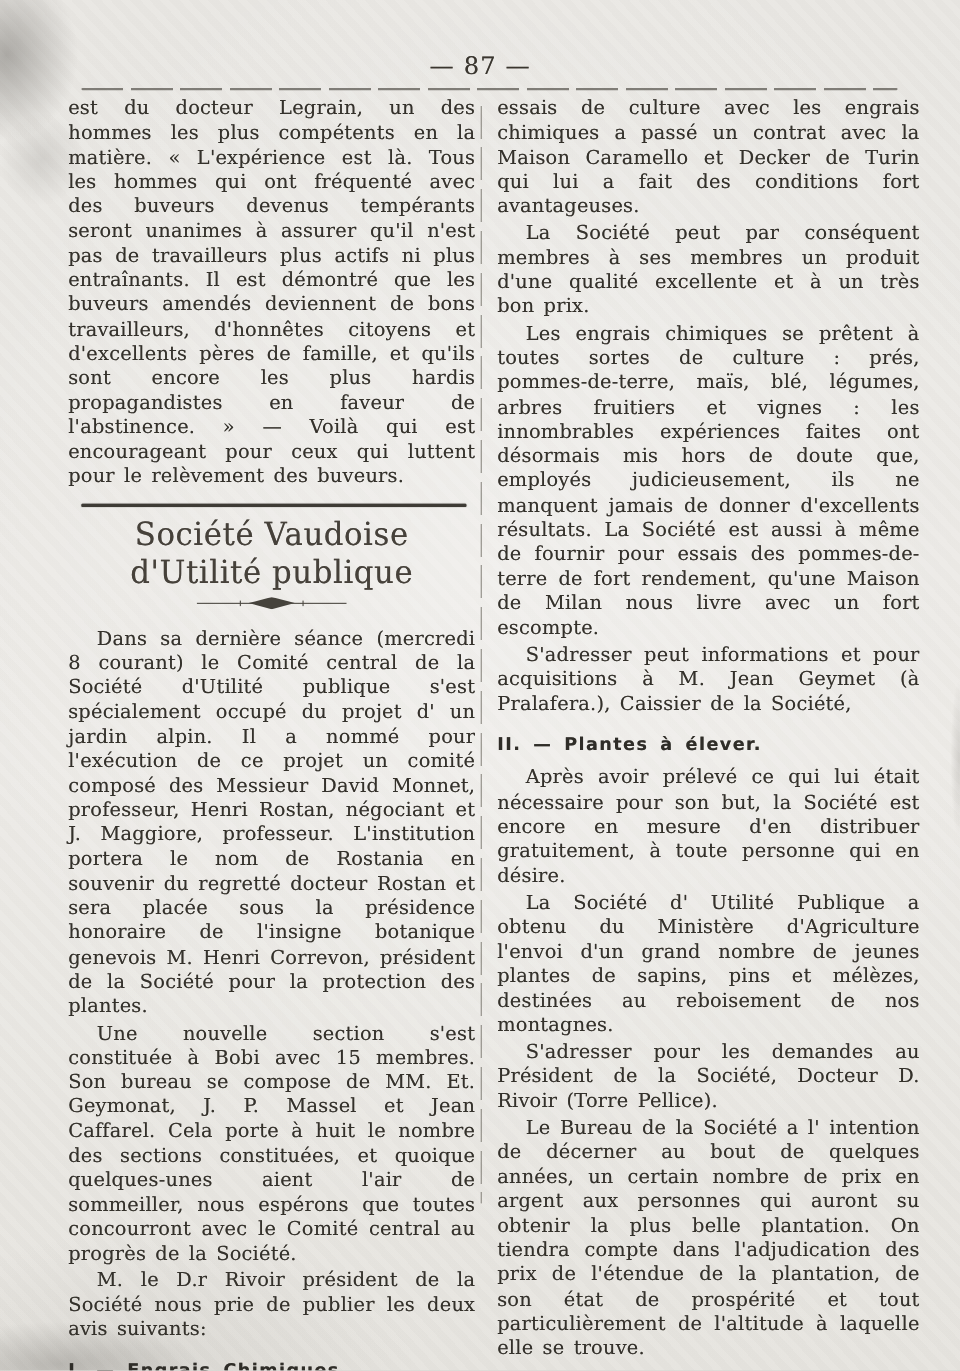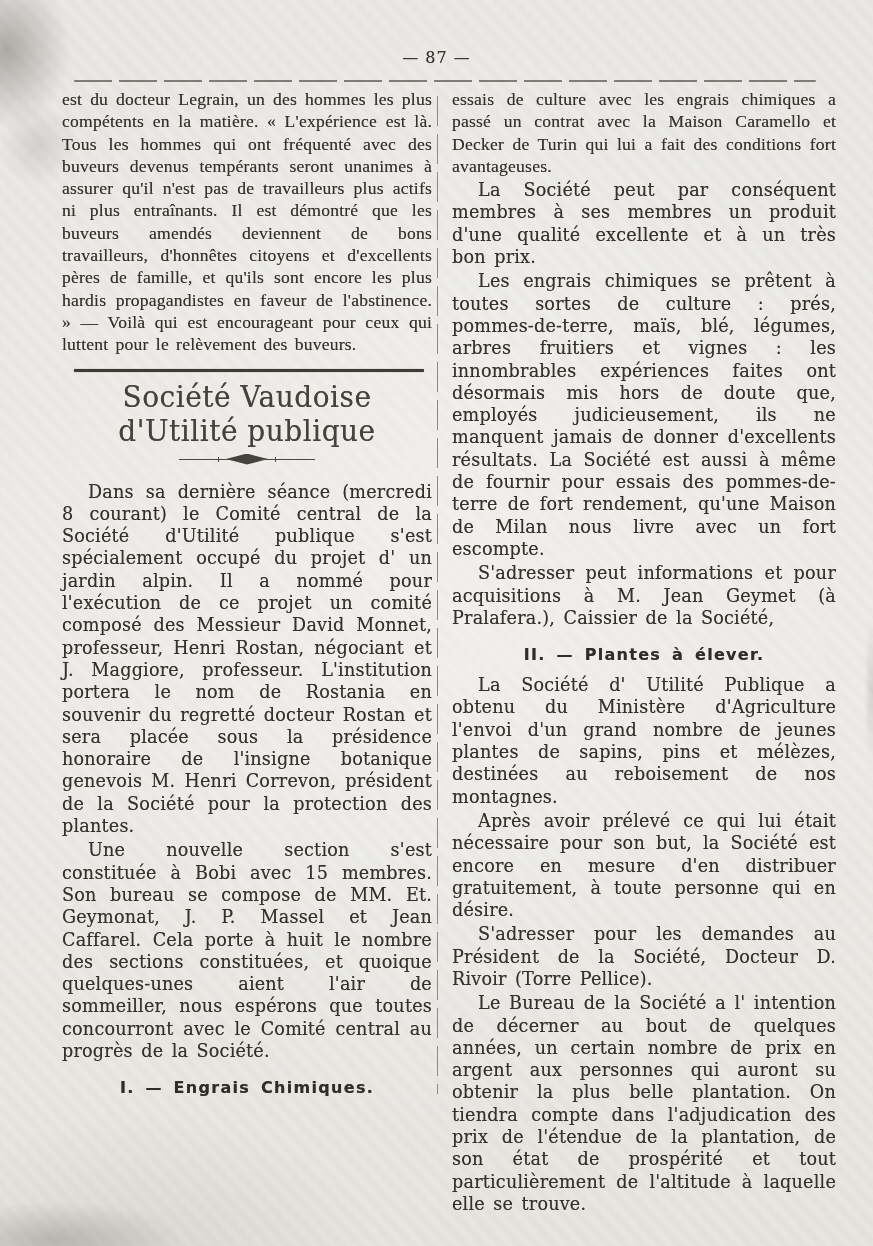--- a/index.html
+++ b/index.html
@@ -17,42 +17,42 @@
       radial-gradient(10px 90px at 872px 690px, rgba(95,92,86,0.18), rgba(95,92,86,0) 80%),
       radial-gradient(620px 760px at 52% 42%, rgba(255,255,255,0.28), rgba(255,255,255,0) 82%),
       repeating-linear-gradient(47deg, rgba(120,118,112,0.025) 0 7px, rgba(255,255,255,0.025) 7px 13px),
       linear-gradient(180deg,#e9e7e3 0%,#edebe7 55%,#e6e4df 100%);
     font-family:"DejaVu Serif", serif;
     color:#34312b;
     text-shadow:0 0 0.55px rgba(52,49,43,0.55);
   }
   .page-number{
     position:absolute;top:48px;left:0;width:100%;
-    text-align:center;font-size:16px;letter-spacing:1px;color:#3a362f;
+    text-align:center;font-size:22px;letter-spacing:1px;color:#3a362f;
   }
   .header-rule{
     position:absolute;top:80px;left:74px;width:742px;height:2px;
     background:repeating-linear-gradient(90deg,#56534c 0px,#56534c 38px,rgba(86,83,76,0) 38px,rgba(86,83,76,0) 45px);
     opacity:.72;border-radius:1px;
   }
   .col-divider{
     position:absolute;left:437px;top:96px;width:1px;height:998px;
     background:repeating-linear-gradient(180deg,#7a776f 0px,#7a776f 30px,rgba(122,119,111,0) 30px,rgba(122,119,111,0) 38px);
     opacity:.85;
   }
   .column{position:absolute;top:88px;}
   .col-left{left:62px;width:370px;}
   .col-right{left:452px;width:384px;}
   .para{
     margin:0 0 2px;
     text-align:justify;
     font-size:17.6px;line-height:22.3px;
     text-indent:26px;word-spacing:2.6px;letter-spacing:0.2px;
   }
-  .para.noindent{text-indent:0;font-family:Liberation Serif, serif;}
+  .para.noindent{text-indent:0;}
   .it{}
   .bd{font-weight:normal;}
   .rule-thick{
     height:3px;background:#3e3b35;margin:13px 8px 9px 12px;border-radius:1px;
     box-shadow:0 0 1px rgba(62,59,53,0.8);
   }
   .article-title{
     margin:8px 0 2px;text-align:center;
     font-family:"DejaVu Serif", serif;font-weight:normal;
     font-size:28px;letter-spacing:0.5px;color:#46413a;
@@ -64,21 +64,21 @@
   .orn-line.right::before{
     content:"";position:absolute;top:-2px;width:1px;height:5px;background:#4c4942;
   }
   .orn-line.left::after{right:16px;}
   .orn-line.right::before{left:16px;}
   .orn-diamond{
     width:42px;height:11px;margin:0 -9px;background:#45423b;
     clip-path:polygon(0% 50%,50% 0%,100% 50%,50% 100%);
   }
   .sec-heading{
-    margin:16px 0 10px;text-align:center;
+    margin:16px 0 10px;text-align:left;
     font-family:"DejaVu Sans", sans-serif;
     font-size:16px;font-weight:bold;letter-spacing:1.3px;word-spacing:4px;
     color:#2f2d28;
   }
 </style>
 </head>
 <body>
 
 <div class="page">
   <div class="page-number">— 87 —</div>
@@ -88,26 +88,27 @@
       <p class="para noindent"><span>est du docteur Legrain, un des hommes les plus compétents en la matière. « L'expérience est là. Tous les hommes qui ont fréquenté avec des buveurs devenus tempérants seront unanimes à assurer qu'il n'est pas de travailleurs plus actifs ni plus entraînants. Il est démontré que les buveurs amendés deviennent de bons travailleurs, d'honnêtes citoyens et d'excellents pères de famille, et qu'ils sont encore les plus hardis propagandistes en faveur de l'abstinence. » — Voilà qui est encourageant pour ceux qui luttent pour le relèvement des buveurs.</span></p>
       <div class="rule-thick"></div>
       <h2 class="article-title">Société Vaudoise d'Utilité publique</h2>
       <div class="ornament">
         <span class="orn-line left"></span>
         <span class="orn-diamond"></span>
         <span class="orn-line right"></span>
       </div>
       <p class="para"><span>Dans sa dernière séance (mercredi 8 courant) le Comité central de la Société d'Utilité publique s'est spécialement occupé du projet d' un </span><span class="it">jardin alpin.</span><span> Il a nommé pour l'exécution de ce projet un comité composé des Messieur David Monnet, professeur, Henri Rostan, négociant et J. Maggiore, professeur. L'institution portera le nom de </span><span class="bd">Rostania</span><span> en souvenir du regretté docteur Rostan et sera placée sous la présidence honoraire de l'insigne botanique genevois M. Henri Correvon, président de la </span><span class="it">Société pour la protection des plantes.</span></p>
       <p class="para"><span>Une nouvelle section s'est constituée à Bobi avec 15 membres. Son bureau se compose de MM. Et. Geymonat, J. P. Massel et Jean Caffarel. Cela porte à huit le nombre des sections constituées, et quoique quelques-unes aient l'air de sommeiller, nous espérons que toutes concourront avec le Comité central au progrès de la Société.</span></p>
+      <p class="para"><span>M. le D.r Rivoir président de la Société nous prie de publier les deux avis suivants:</span></p>
       <h3 class="sec-heading">I. — Engrais Chimiques.</h3>
     </div>
   <div class="column col-right">
       <p class="para noindent"><span>essais de culture avec les engrais chimiques a passé un contrat avec la Maison Caramello et Decker de Turin qui lui a fait des conditions fort avantageuses.</span></p>
       <p class="para"><span>La Société peut par conséquent membres </span><span class="it">à ses membres</span><span> un produit d'une qualité excellente et à un très bon prix.</span></p>
       <p class="para"><span>Les engrais chimiques se prêtent à toutes sortes de culture : prés, pommes-de-terre, maïs, blé, légumes, arbres fruitiers et vignes : les innombrables expériences faites ont désormais mis hors de doute que, employés judicieusement, ils ne manquent jamais de donner d'excellents résultats. La Société est aussi à même de fournir pour essais des pommes-de-terre de fort rendement, qu'une Maison de Milan nous livre avec un fort escompte.</span></p>
       <p class="para"><span>S'adresser peut informations et pour acquisitions à M. Jean Geymet (à Pralafera.), Caissier de la Société,</span></p>
       <h3 class="sec-heading">II. — Plantes à élever.</h3>
+      <p class="para"><span>Après avoir prélevé ce qui lui était nécessaire pour son but, la Société est encore en mesure d'en distribuer gratuitement, à toute personne qui en désire.</span></p>
       <p class="para"><span>La Société d' Utilité Publique a obtenu du Ministère d'Agriculture l'envoi d'un grand nombre de jeunes plantes de sapins, pins et mélèzes, destinées au reboisement de nos montagnes.</span></p>
-      <p class="para"><span>Après avoir prélevé ce qui lui était nécessaire pour son but, la Société est encore en mesure d'en distribuer gratuitement, à toute personne qui en désire.</span></p>
       <p class="para"><span>S'adresser pour les demandes au Président de la Société, Docteur D. Rivoir (Torre Pellice).</span></p>
       <p class="para"><span>Le Bureau de la Société a l' intention de décerner au bout de quelques années, un certain nombre de prix en argent aux personnes qui auront su obtenir la plus belle plantation. On tiendra compte dans l'adjudication des prix de l'étendue de la plantation, de son état de prospérité et tout particulièrement de l'altitude à laquelle elle se trouve.</span></p>
     </div>
 </div>
 
 </body></html>

